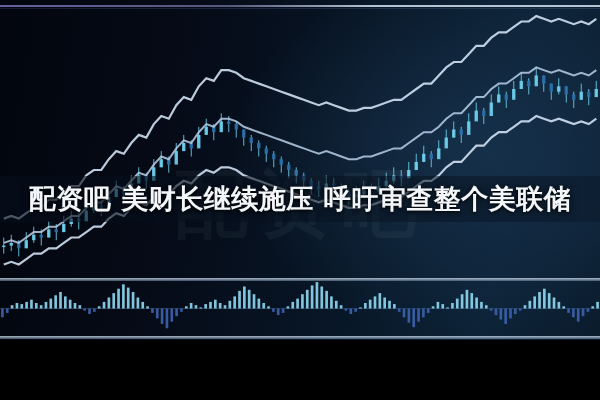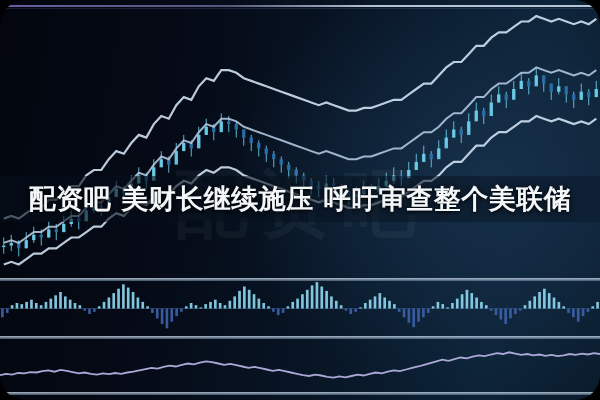--- a/index.html
+++ b/index.html
@@ -1,23 +1,22 @@
 <!DOCTYPE html>
 <html><head>
 <meta charset="utf-8">
 <style>
   html,body{margin:0;padding:0;background:#000;}
   body{width:600px;height:400px;overflow:hidden;font-family:"DejaVu Sans","Liberation Sans",sans-serif;}
 
   #stage{
-    position:relative;width:600px;height:400px;overflow:hidden;
+    position:relative;width:600px;height:340px;overflow:hidden;
     background:
       radial-gradient(ellipse 70% 90% at 82% 45%, #16304a 0%, rgba(8,22,38,0) 62%),
       linear-gradient(100deg, #03060e 0%, #050a16 28%, #081626 58%, #0c2236 82%, #0a1b2c 100%);
-    border-radius: 25px;
   }
 
   
   .top-rule{
     position:absolute;left:0;top:5px;width:100%;height:2px;
     background:linear-gradient(90deg, rgba(120,110,190,.85) 0%, rgba(150,150,200,.55) 38%, rgba(190,205,220,.95) 62%, rgba(200,215,230,.9) 100%);
   }
   .top-rule2{
     position:absolute;left:0;top:8px;width:100%;height:1px;
     background:linear-gradient(90deg, rgba(40,50,80,.5), rgba(60,90,120,.45));

